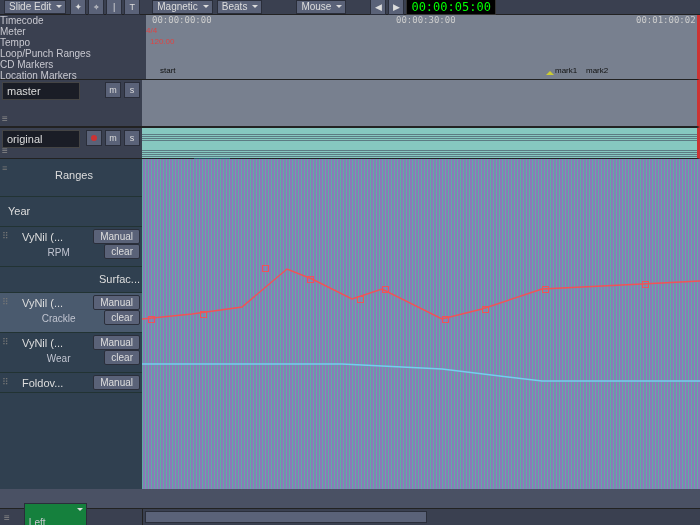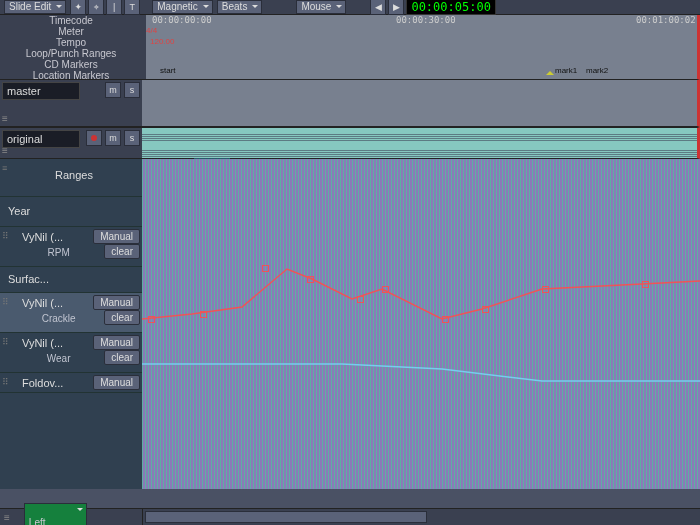--- a/index.html
+++ b/index.html
@@ -2,21 +2,21 @@
 <html><head>
 <meta charset="utf-8">
 <style>
 html,body{margin:0;padding:0;width:700px;height:525px;background:#4a5164;color:#c8c8d0;font-family:sans-serif;font-size:11px;overflow:hidden}
 .toolbar{height:14px;background:#3a4050;border-bottom:1px solid #222;display:flex;align-items:center;padding:0 4px}
 .toolbar .drop{background:#5a6278;border:1px solid #2a2e3a;padding:0 14px 0 4px;height:12px;margin-right:4px;position:relative;font-size:10px;color:#ddd}
 .toolbar .drop:after{content:'';position:absolute;right:3px;top:4px;border:3px solid transparent;border-top-color:#ddd}
 .toolbar .sq{width:14px;height:14px;background:#5a6278;border:1px solid #2a2e3a;margin-right:2px;display:flex;align-items:center;justify-content:center;color:#ddd;font-size:9px}
 .toolbar .tc{background:#000;color:#0f0;font-family:monospace;font-size:12px;padding:0 4px;height:14px;border:1px solid #333}
 .infobar{display:flex;height:64px;background:#3a4050}
-.infolabels{width:142px;background:#3a4050;text-align:center;padding-right:4px;font-size:10px;line-height:11px}
+.infolabels{width:142px;background:#3a4050;text-align:left;padding-right:4px;font-size:10px;line-height:11px}
 .inforight{flex:1;background:#78808f;position:relative}
 .inforow{position:absolute;left:0;right:0;font-size:8px;color:#d44}
 .ruler-num{color:#ccc;font-family:monospace;font-size:9px}
 .marker{position:absolute;top:51px;font-size:8px;color:#111}
 .marker .flag{display:inline-block;width:0;height:0;border:4px solid transparent;border-bottom-color:#cc3;margin-right:1px;vertical-align:middle}
 .tracks-head{display:flex}
 .track-side{width:142px;background:#3a4050;border-top:1px solid #222;border-bottom:1px solid #222;padding:2px;box-sizing:border-box;position:relative}
 .track-name{background:#1a1d26;color:#ddd;padding:2px 4px;width:68px;display:inline-block;border:1px solid #444}
 .sq2{display:inline-block;width:14px;height:14px;background:#5a6278;border:1px solid #2a2e3a;text-align:center;line-height:14px;font-size:9px;vertical-align:top;color:#ddd}
 .rec{background:#5a6278}
@@ -150,21 +150,21 @@
       <div class="plugrow" style="padding-left:14px">
         <span class="pname">VyNil (...</span>
         <span class="btn">Manual</span>
       </div>
       <div class="plugrow" style="padding-left:14px">
         <span class="param" style="flex:1">RPM</span>
         <span class="btn">clear</span>
       </div>
     </div>
     <div class="plugside" style="height:26px">
-      <div class="pname" style="text-align:left;padding-top:4px">Surfac...</div>
+      <div class="pname" style="text-align:right;padding-top:4px">Surfac...</div>
     </div>
     <div class="plugside sel" style="height:40px">
       <span class="grip">⠿</span>
       <div class="plugrow" style="padding-left:14px">
         <span class="pname">VyNil (...</span>
         <span class="btn">Manual</span>
       </div>
       <div class="plugrow" style="padding-left:14px">
         <span class="param" style="flex:1">Crackle</span>
         <span class="btn">clear</span>

